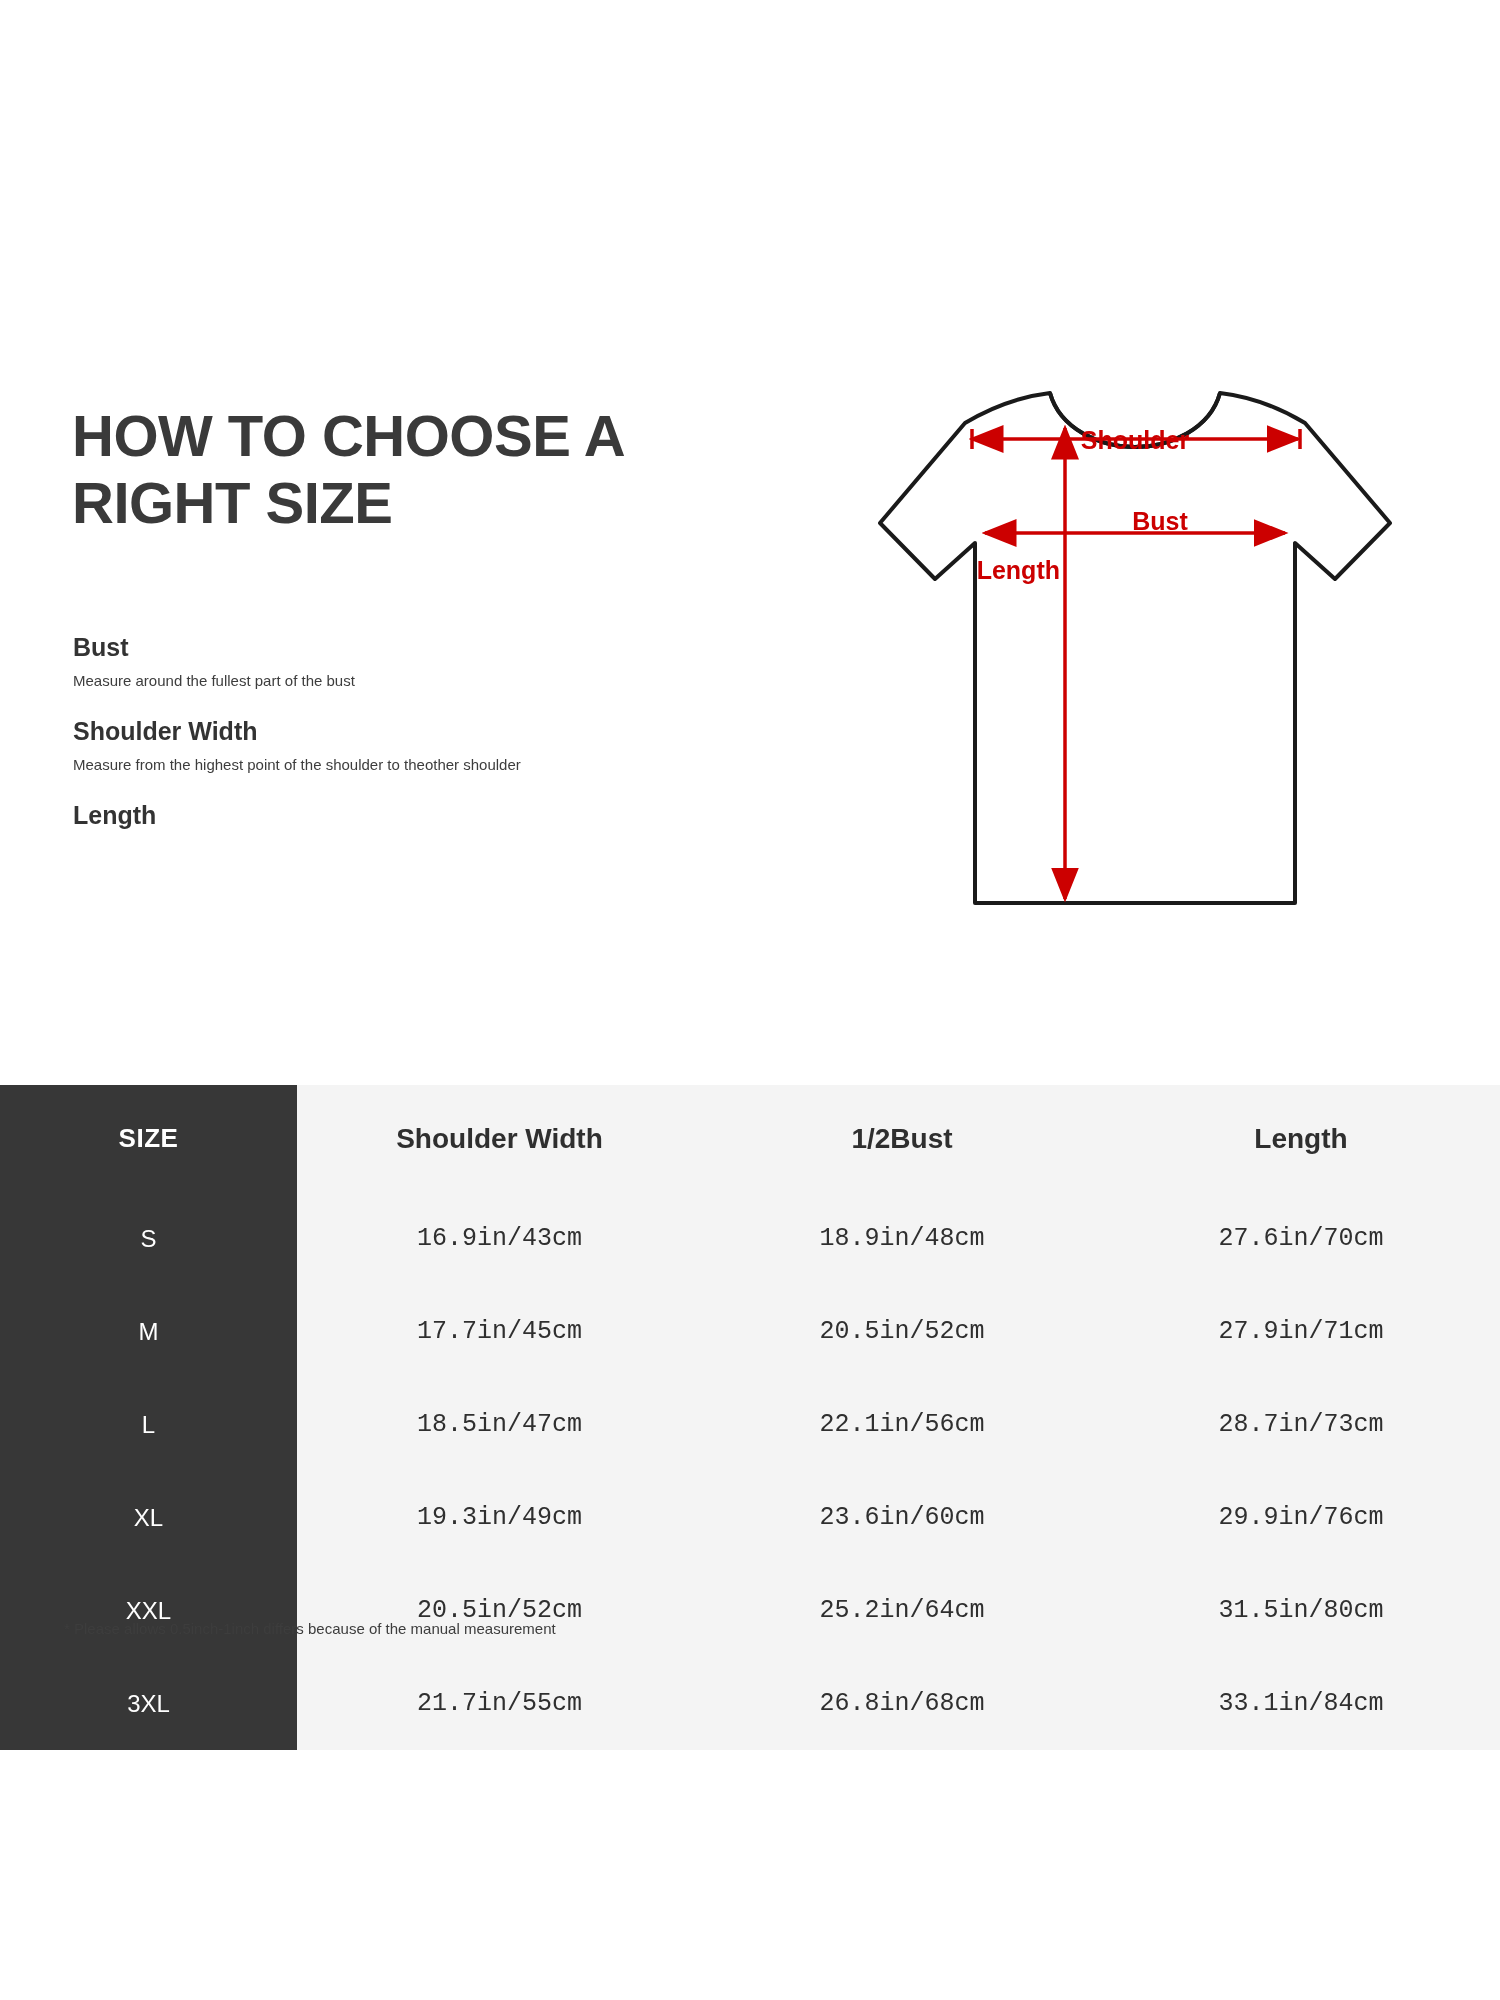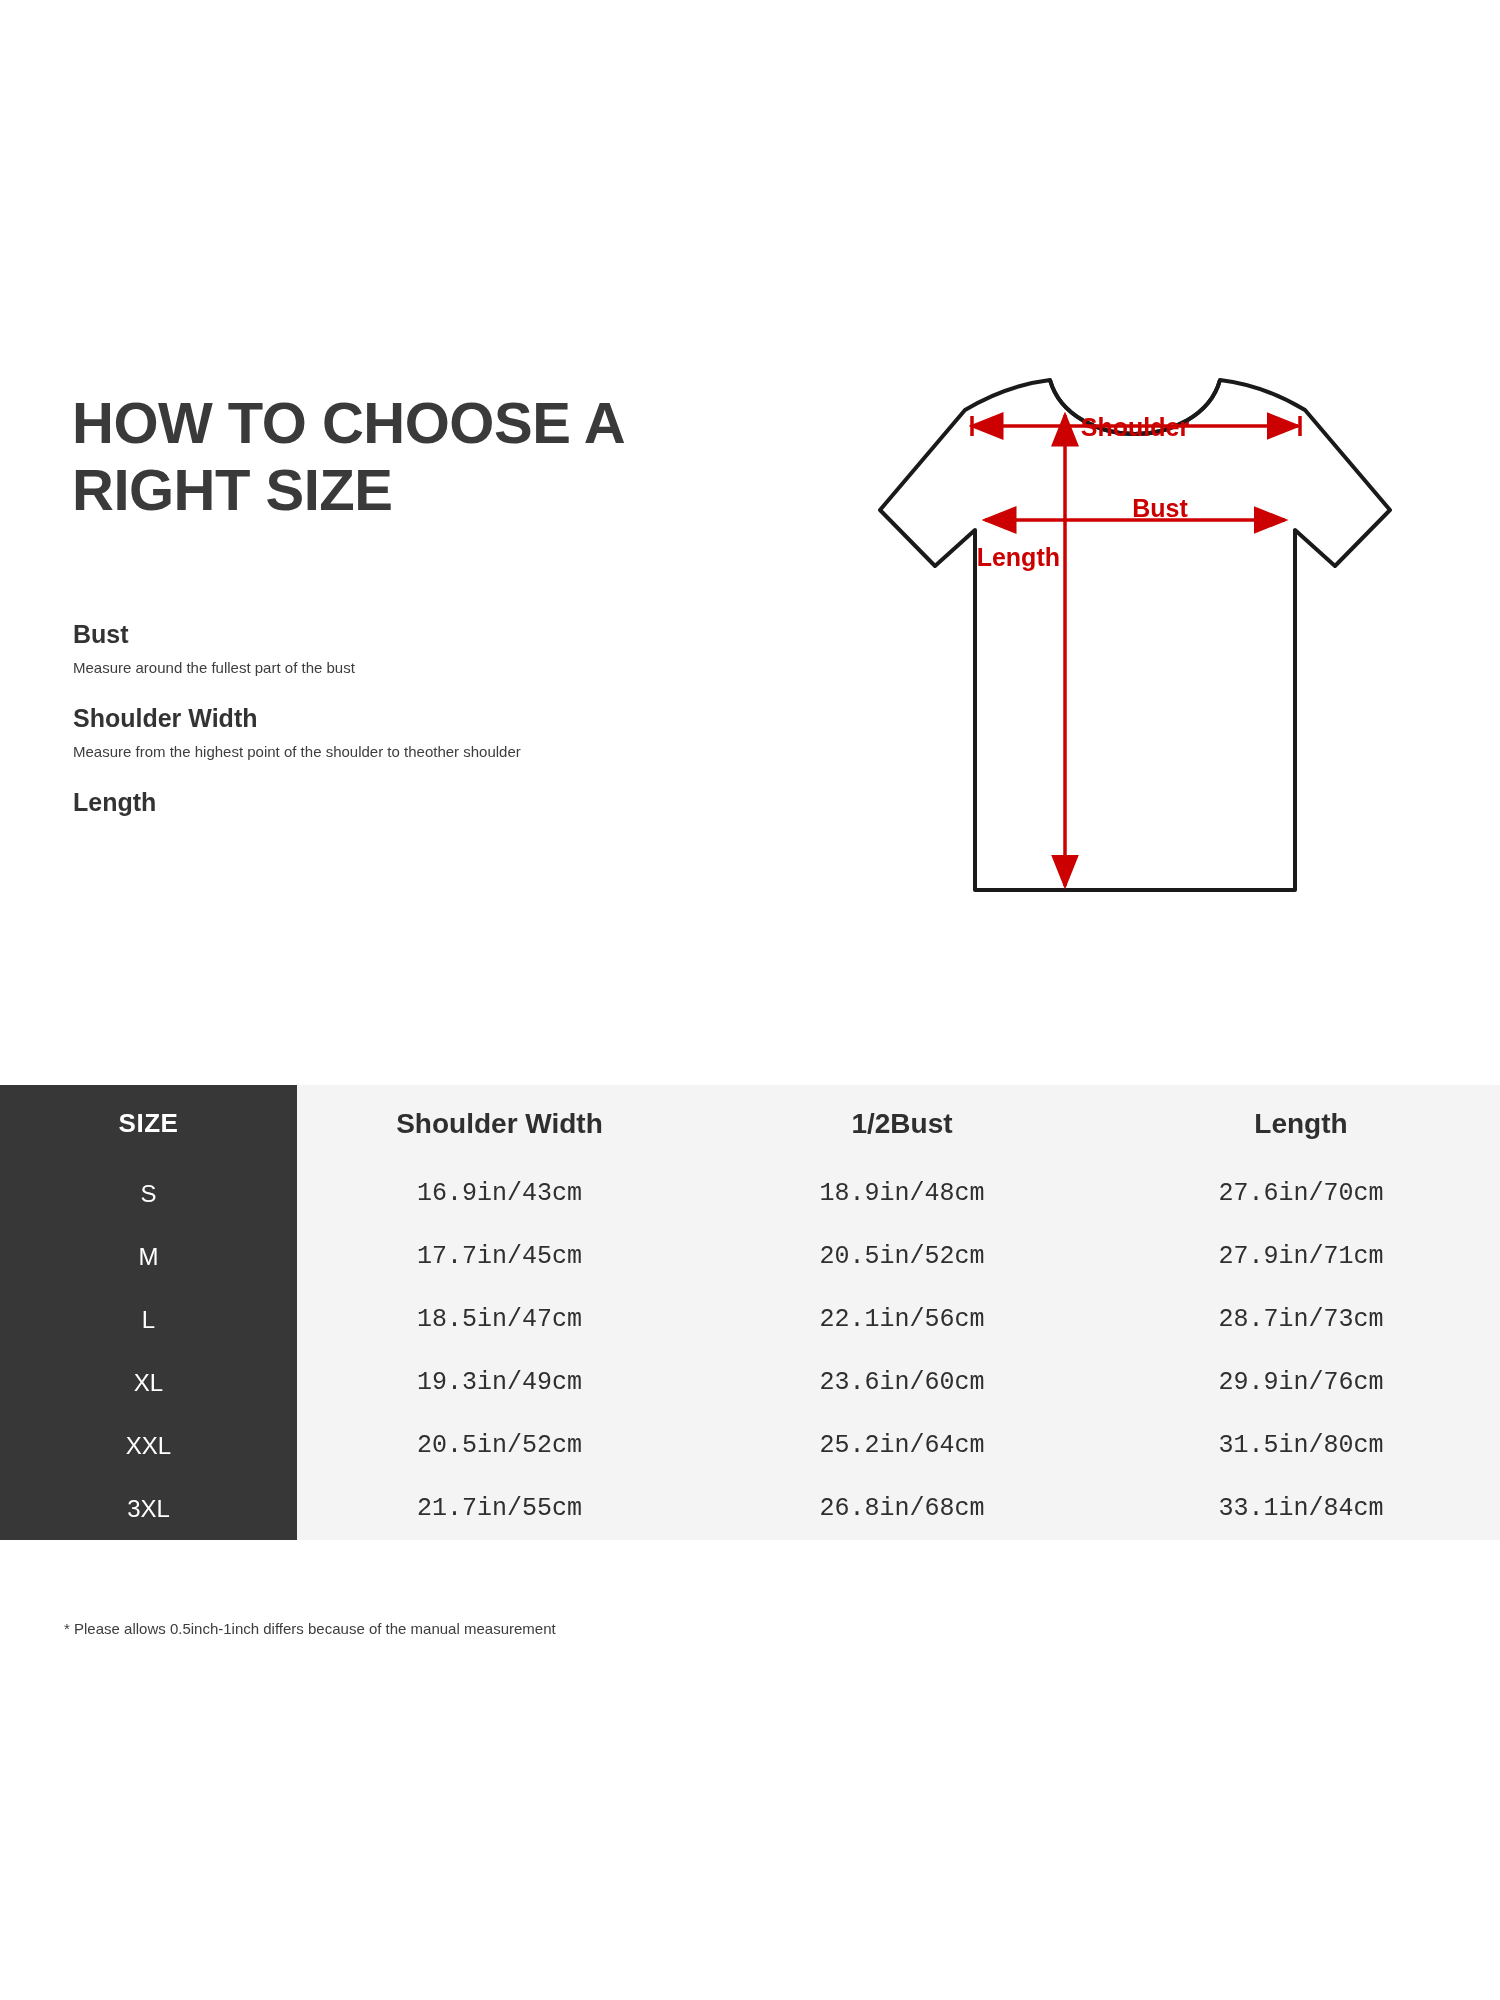--- a/index.html
+++ b/index.html
@@ -17,21 +17,21 @@
   .page {
     position: relative;
     width: 1500px;
     height: 2000px;
     background: #ffffff;
   }
   
   .top-section {
     position: absolute;
     left: 0;
-    top: 0;
+    top: 13px;
     width: 1500px;
     height: 1085px;
   }
   .headline {
     position: absolute;
     left: 72px;
     top: 390px;
     width: 640px;
     font-size: 58px;
     font-weight: bold;
@@ -79,21 +79,21 @@
     width: 1500px;
     border-collapse: collapse;
     table-layout: fixed;
   }
   .size-table col.c-size { width: 297px; }
   .size-table col.c-sw   { width: 405px; }
   .size-table col.c-bust { width: 400px; }
   .size-table col.c-len  { width: 398px; }
 
   .size-table th, .size-table td {
-    padding: 1px;
+    padding: 16px;
     margin: 0;
     text-align: center;
     vertical-align: middle;
   }
   .size-table thead th {
     height: 75px;
     font-size: 28px;
     font-weight: bold;
   }
   .size-table thead th.hdr-size {

